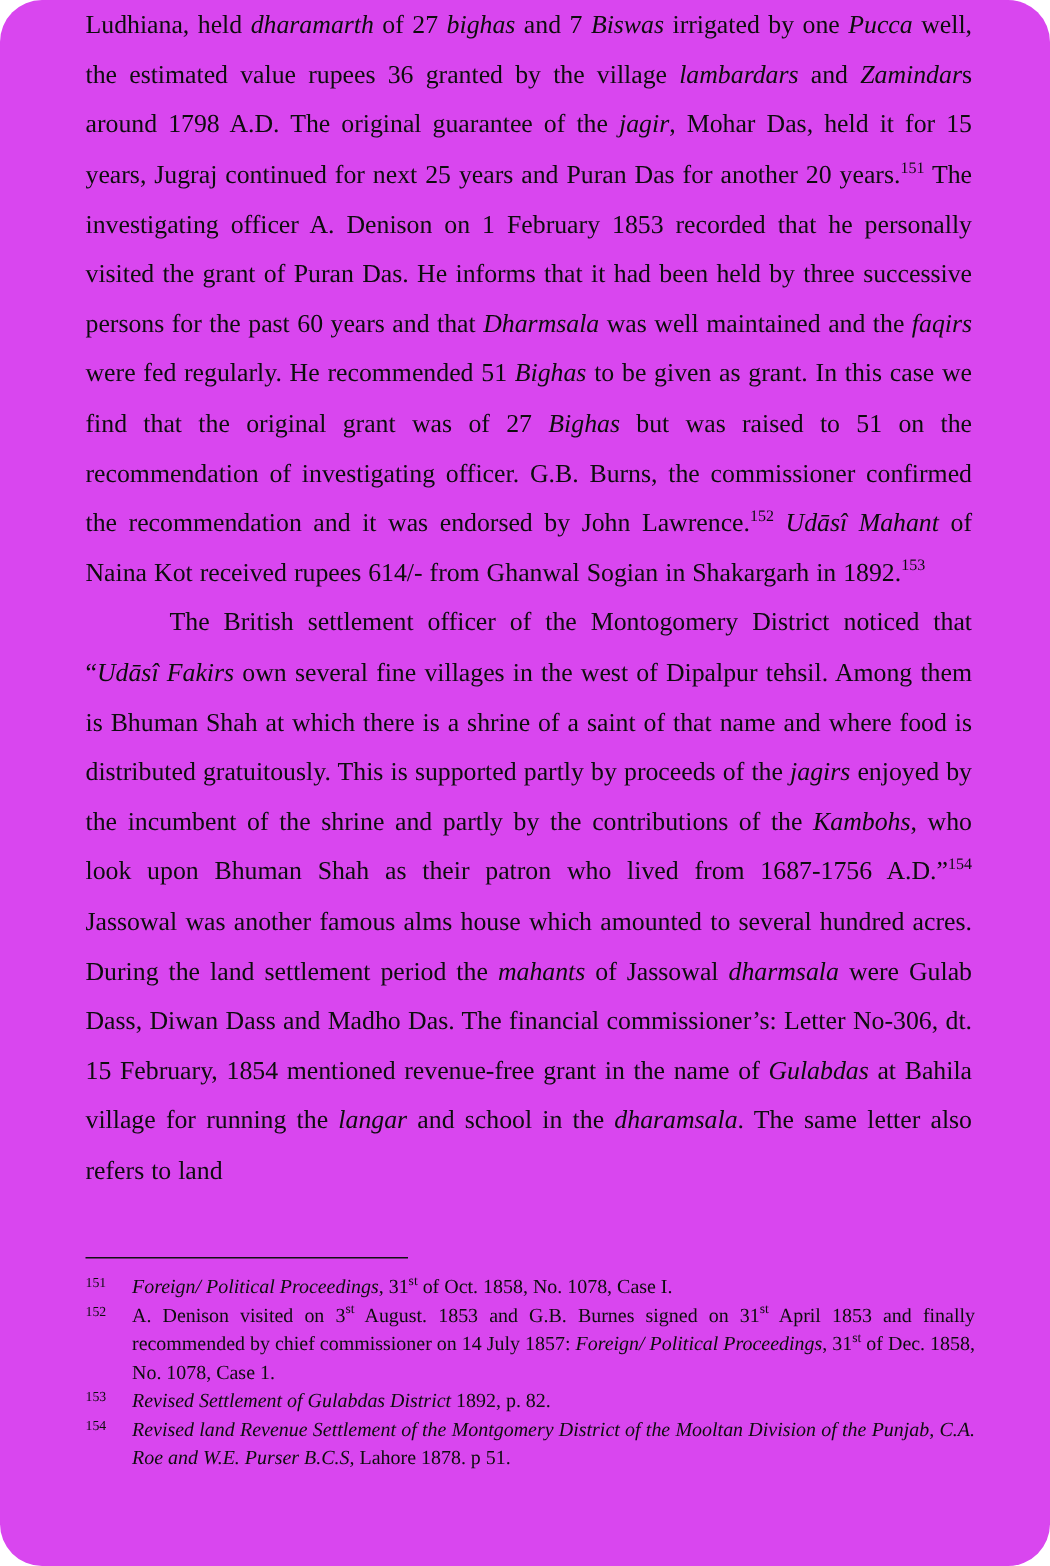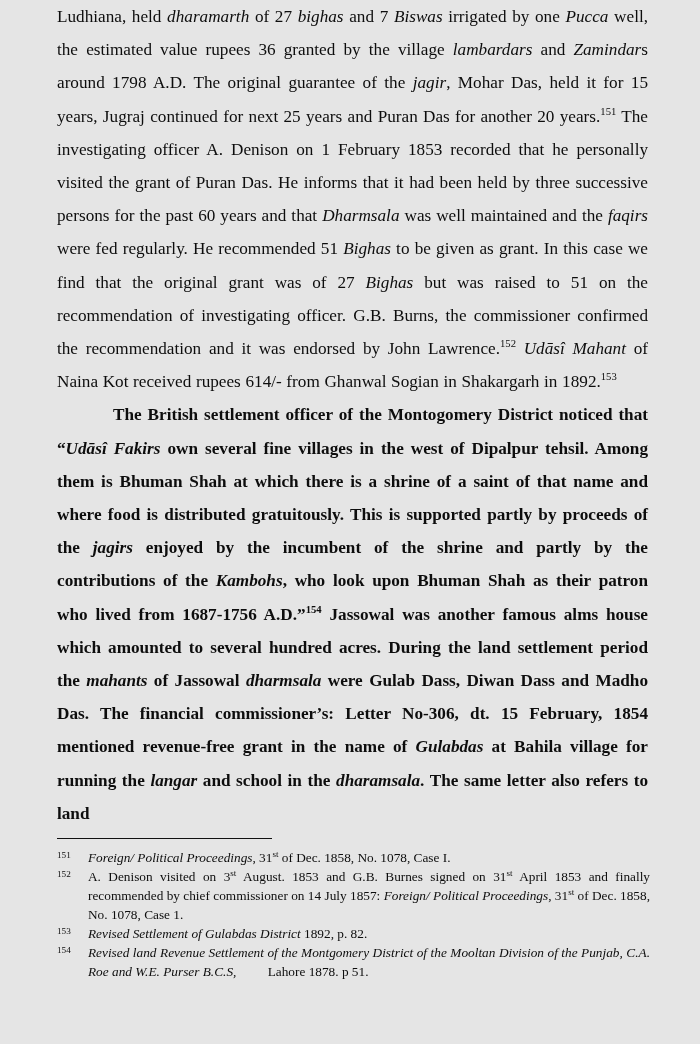--- a/index.html
+++ b/index.html
@@ -4,25 +4,26 @@
 <style>
   html, body {
     margin: 0;
     padding: 0;
     background: #ffffff;
   }
   .page {
     position: relative;
     width: 700px;
     height: 1044px;
-    background: #e5e5e5;
+    background: #d946ef;
     overflow: hidden;
     font-family: "Liberation Serif", "DejaVu Serif", serif;
     color: #0d0d0d;
     box-sizing: border-box;
+    border-radius: 28px;
   }
   .body-block {
     position: absolute;
     left: 57px;
     top: 0px;
     width: 591px;
   }
   p.para {
     margin: 0;
     padding: 0;
@@ -31,21 +32,20 @@
     text-align: justify;
     text-justify: inter-word;
     hyphens: none;
     word-spacing: 0.02em;
   }
   p.para.first {
     text-indent: 0;
   }
   p.para.indented {
     text-indent: 56px;
-    font-weight: bold;
   }
   i, .it {
     font-style: italic;
   }
   sup.fnref {
     font-size: 0.62em;
     vertical-align: super;
     line-height: 0;
     font-style: normal;
   }
@@ -84,41 +84,40 @@
   .fn sup {
     font-size: 0.68em;
     vertical-align: super;
     line-height: 0;
   }
   .fn-154 {
     font-style: italic;
   }
   .fn-154 .roman {
     font-style: normal;
-    margin-left: 28px;
   }
 </style>
 </head>
 <body>
 
 <div class="page">
 
   <div class="body-block">
 
     <p class="para first"><span>Ludhiana, held </span><i>dharamarth</i><span> of 27 </span><i>bighas</i><span> and 7 </span><i>Biswas</i><span> irrigated by one </span><i>Pucca</i><span> well, the estimated value rupees 36 granted by the village </span><i>lambardars</i><span> and </span><i>Zamindar</i><span>s around 1798 A.D. The original guarantee  of the </span><i>jagir</i><span>, Mohar Das, held it for 15 years, Jugraj continued for next 25 years and Puran Das for another 20 years.</span><sup class="fnref">151</sup><span> The investigating officer A. Denison on 1 February 1853 recorded that he personally visited the grant of Puran Das. He informs that it had been held by three successive persons for the past 60 years and that </span><i>Dharmsala</i><span> was well maintained and the </span><i>faqirs</i><span> were fed regularly. He recommended 51 </span><i>Bighas</i><span> to be given as grant. In this case we find that the original grant was of 27 </span><i>Bighas</i><span> but was raised to 51 on the recommendation of investigating officer. G.B. Burns, the commissioner confirmed the recommendation and it was endorsed by John Lawrence.</span><sup class="fnref">152</sup><span> </span><i>Udāsî Mahant</i><span> of Naina Kot received rupees 614/- from Ghanwal Sogian in Shakargarh in 1892.</span><sup class="fnref">153</sup></p>
 
     <p class="para indented"><span>The British settlement officer of the Montogomery District noticed that “</span><i>Udāsî  Fakirs</i><span> own several fine villages in the west of Dipalpur tehsil. Among them is Bhuman Shah at which there is a shrine of a saint of that name and where food is distributed gratuitously. This is supported partly by proceeds of the </span><i>jagirs</i><span> enjoyed by the incumbent of the shrine and partly by the contributions of the </span><i>Kambohs</i><span>, who look upon Bhuman Shah as their patron who lived from 1687-1756 A.D.”</span><sup class="fnref">154</sup><span> Jassowal was another famous alms house which amounted to several hundred acres. During the land settlement period the </span><i>mahants</i><span> of Jassowal </span><i>dharmsala</i><span> were Gulab Dass, Diwan Dass and Madho Das. The financial commissioner’s: Letter No-306, dt. 15 February, 1854 mentioned revenue-free grant in the name of </span><i>Gulabdas</i><span> at Bahila village for running the </span><i>langar</i><span> and school in the </span><i>dharamsala</i><span>. The same letter also refers to land</span></p>
 
   </div>
 
   <div class="fn-rule"></div>
 
   <div class="footnotes">
 
-    <p class="fn"><span class="fn-num">151</span><i>Foreign/ Political Proceedings</i><span>, 31</span><sup>st</sup><span> of Dec. 1858, No. 1078, Case I.</span></p>
+    <p class="fn"><span class="fn-num">151</span><i>Foreign/ Political Proceedings</i><span>, 31</span><sup>st</sup><span> of Oct. 1858, No. 1078, Case I.</span></p>
 
     <p class="fn"><span class="fn-num">152</span><span>A. Denison visited on 3</span><sup>st</sup><span> August. 1853 and G.B. Burnes signed on 31</span><sup>st</sup><span> April 1853 and finally recommended by chief commissioner on 14 July 1857: </span><i>Foreign/ Political Proceedings</i><span>, 31</span><sup>st</sup><span> of Dec. 1858, No. 1078, Case 1.</span></p>
 
     <p class="fn"><span class="fn-num">153</span><i>Revised Settlement of Gulabdas District</i><span> 1892, p. 82.</span></p>
 
     <p class="fn fn-154"><span class="fn-num">154</span><i>Revised land Revenue Settlement of the Montgomery District of the Mooltan Division of the Punjab, C.A. Roe and W.E. Purser B.C.S,</i><span class="roman"> Lahore 1878. p 51.</span></p>
 
   </div>
 
 </div>

